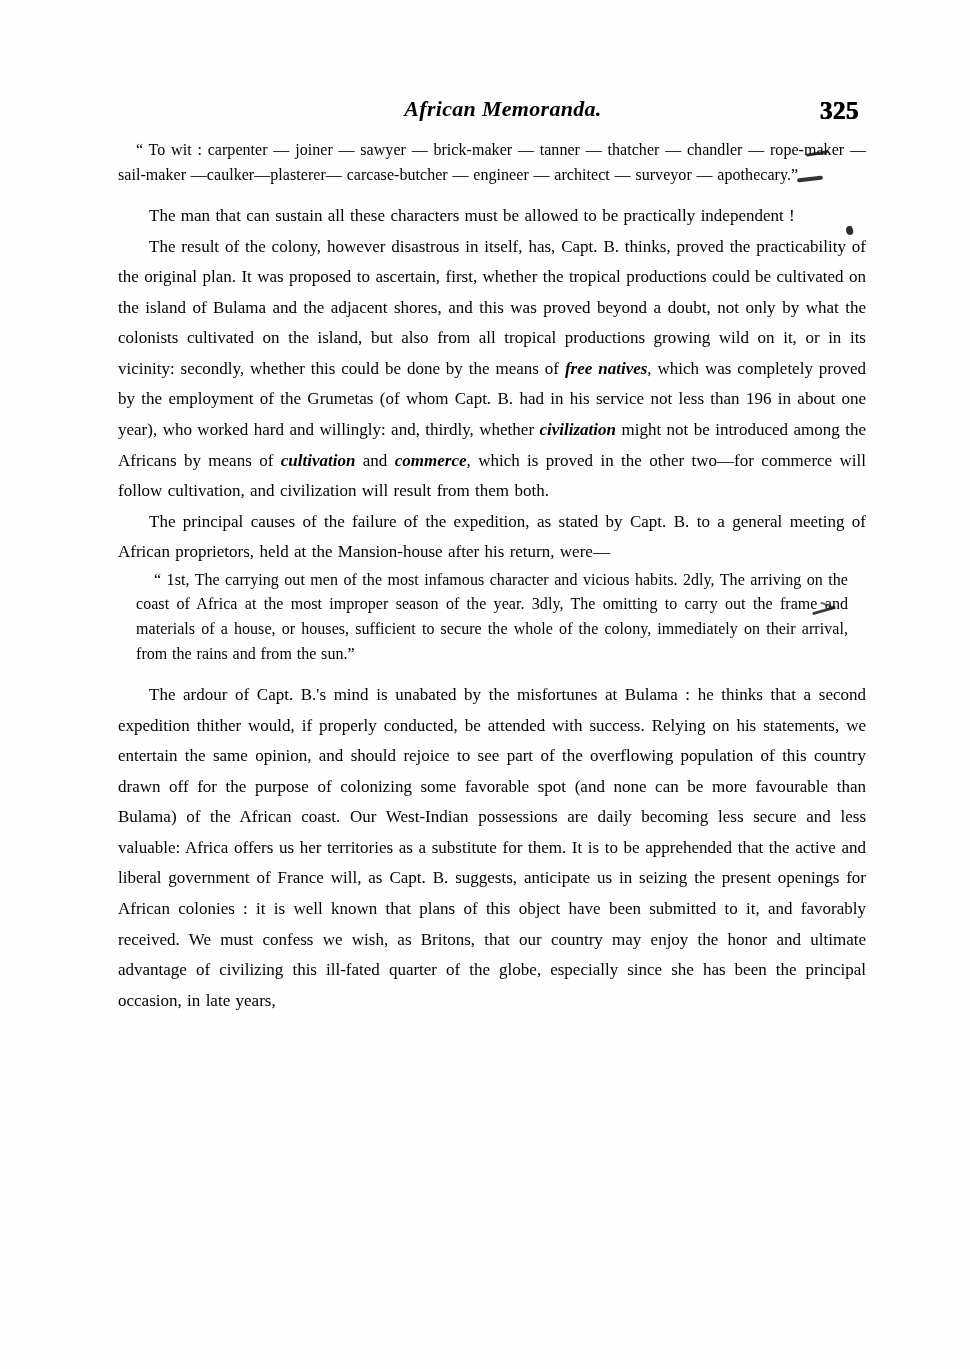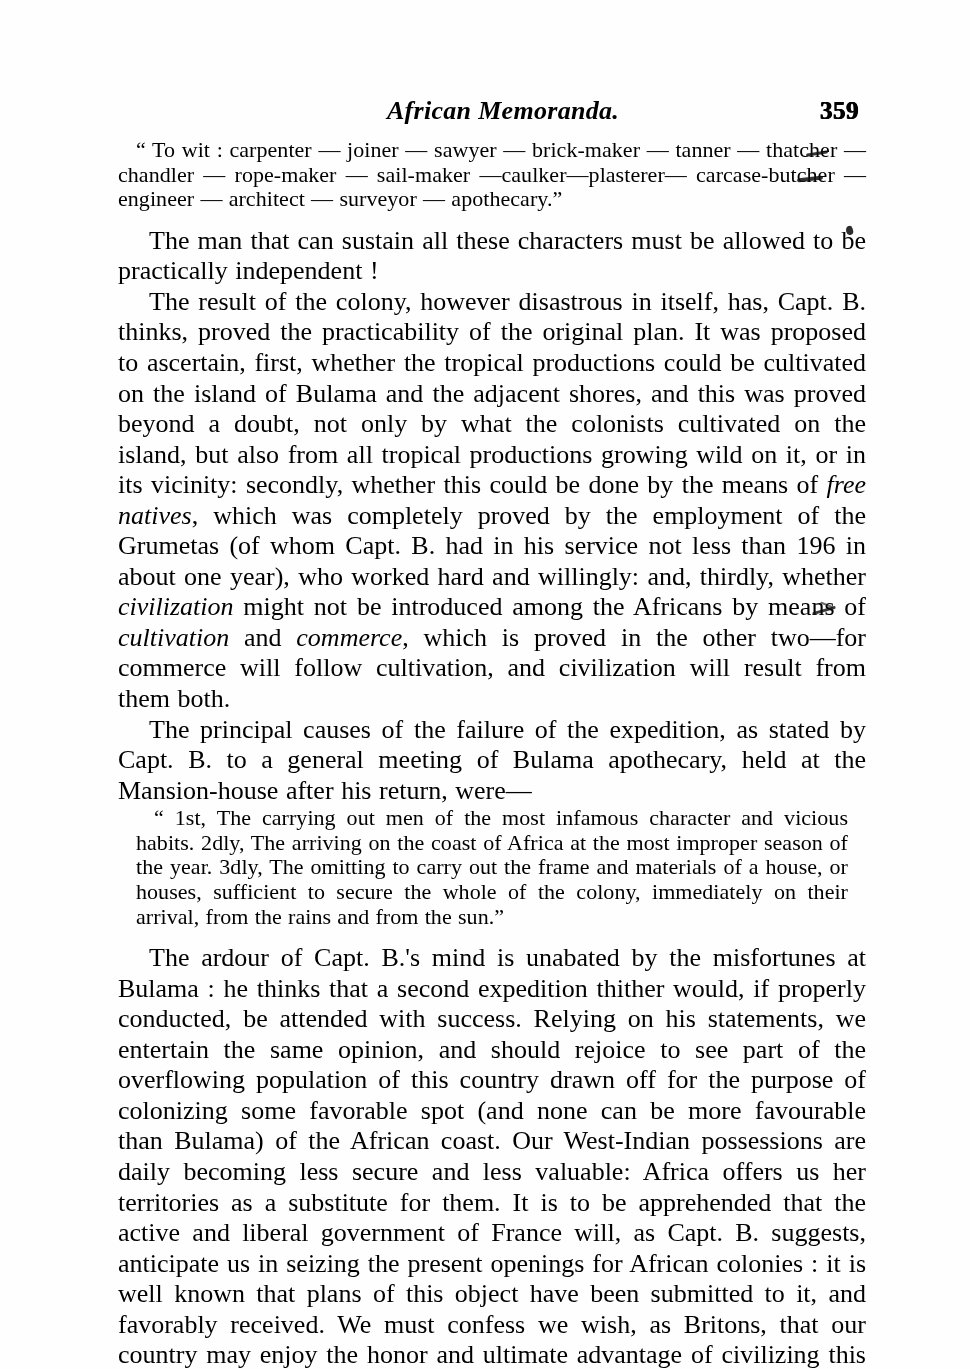--- a/index.html
+++ b/index.html
@@ -32,21 +32,21 @@
     width: 745px;
     height: 40px;
   }
   .running-head {
     position: absolute;
     left: 0; right: 13px;
     top: 0;
     text-align: center;
     font-style: italic;
     font-weight: bold;
-    font-size: 26px;
+    font-size: 22px;
     letter-spacing: 0.3px;
     text-indent: 38px;
   }
   .folio {
     position: absolute;
     right: 4px;
     top: 1px;
     font-weight: bold;
     font-size: 25px;
     letter-spacing: 0.5px;
@@ -62,47 +62,48 @@
   }
 
   p {
     margin: 0;
     text-align: justify;
     text-justify: inter-word;
   }
 
   
   .quote-small {
-    font-size: 22px;
+    font-size: 16px;
     line-height: 24.6px;
     letter-spacing: 0.05px;
     word-spacing: 0.7px;
   }
   .quote-small.top {
     text-indent: 18px;
   }
   .quote-small.extract {
     margin-left: 18px;
     width: 712px;
     text-indent: 18px;
   }
 
   
   .body-para {
-    font-size: 26px;
+    font-size: 17px;
     line-height: 30.55px;
     text-indent: 31px;
     word-spacing: 1.1px;
   }
   .space-above { margin-top: 0; }
   .space-above-sm { }
   .space-below-sm { margin-bottom: 14px; }
 
   em.it {
     font-style: italic;
+    font-weight: bold;
   }
 
   
   .smudge {
     position: absolute;
     background: #111;
     pointer-events: none;
   }
   .smudge-margin-dot {
     left: 846px;
@@ -150,32 +151,32 @@
     opacity: 0.85;
   }
 </style>
 </head>
 <body>
 
 <div class="page">
 
   <div class="header-row">
     <div class="running-head">African Memoranda.</div>
-    <div class="folio">359</div>
+    <div class="folio">325</div>
   </div>
 
   <div class="column">
 
     <p class="quote-small top space-below-sm">“ To wit : carpenter — joiner — sawyer — brick-maker — tanner — thatcher — chandler — rope-maker — sail-maker —caulker—plasterer— carcase-butcher — engineer — architect — surveyor — apothecary.”</p>
 
     <p class="body-para">The man that can sustain all these characters must be allowed to be practically independent !</p>
 
     <p class="body-para">The result of the colony, however disastrous in itself, has, Capt. B. thinks, proved the practicability of the original plan. It was proposed to ascertain, first, whether the tropical productions could be cultivated on the island of Bulama and the adjacent shores, and this was proved beyond a doubt, not only by what the colonists cultivated on the island, but also from all tropical productions growing wild on it, or in its vicinity: secondly, whether this could be done by the means of <em class="it">free natives</em>, which was completely proved by the employment of the Grumetas (of whom Capt. B. had in his service not less than 196 in about one year), who worked hard and willingly: and, thirdly, whether <em class="it">civilization</em> might not be introduced among the Africans by means of <em class="it">cultivation</em> and <em class="it">commerce</em>, which is proved in the other two—for commerce will follow cultivation, and civilization will result from them both.</p>
 
-    <p class="body-para">The principal causes of the failure of the expedition, as stated by Capt. B. to a general meeting of Bulama apothecary, held at the Mansion-house after his return, were—</p>
+    <p class="body-para">The principal causes of the failure of the expedition, as stated by Capt. B. to a general meeting of African proprietors, held at the Mansion-house after his return, were—</p>
 
     <p class="quote-small extract space-above space-below-sm">“ 1st, The carrying out men of the most infamous character and vicious habits. 2dly, The arriving on the coast of Africa at the most improper season of the year. 3dly, The omitting to carry out the frame and materials of a house, or houses, sufficient to secure the whole of the colony, immediately on their arrival, from the rains and from the sun.”</p>
 
     <p class="body-para space-above-sm">The ardour of Capt. B.'s mind is unabated by the misfortunes at Bulama : he thinks that a second expedition thither would, if properly conducted, be attended with success. Relying on his statements, we entertain the same opinion, and should rejoice to see part of the overflowing population of this country drawn off for the purpose of colonizing some favorable spot (and none can be more favourable than Bulama) of the African coast. Our West-Indian possessions are daily becoming less secure and less valuable: Africa offers us her territories as a substitute for them. It is to be apprehended that the active and liberal government of France will, as Capt. B. suggests, anticipate us in seizing the present openings for African colonies : it is well known that plans of this object have been submitted to it, and favorably received. We must confess we wish, as Britons, that our country may enjoy the honor and ultimate advantage of civilizing this ill-fated quarter of the globe, especially since she has been the principal occasion, in late years,</p>
 
   </div>
 
   <div class="smudge smudge-margin-dot"></div>
   <div class="smudge smudge-tick-a"></div>
   <div class="smudge smudge-tick-b"></div>

